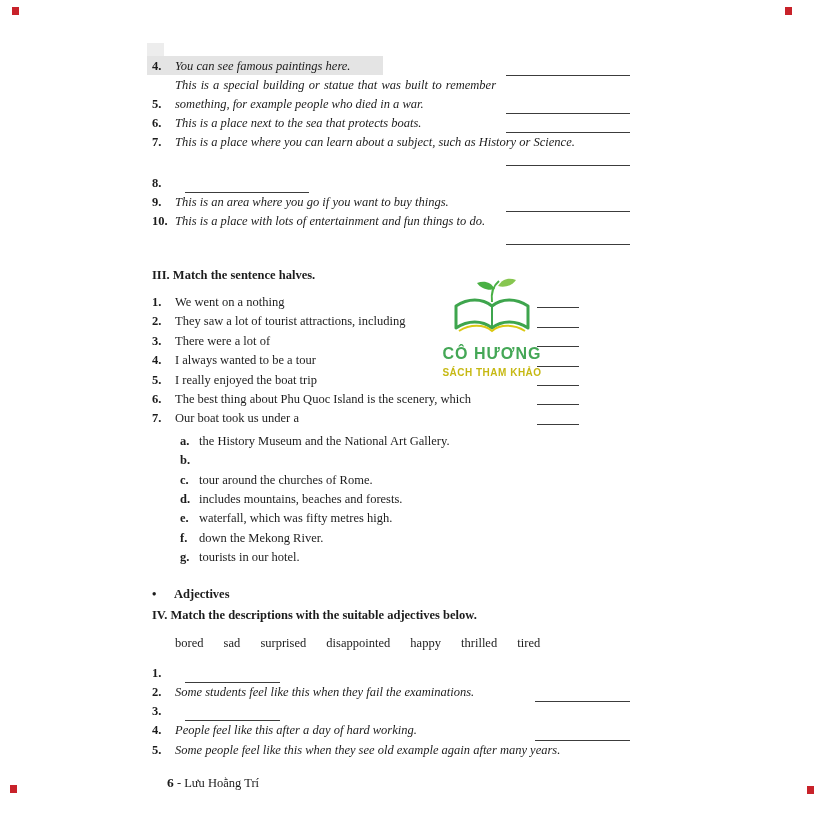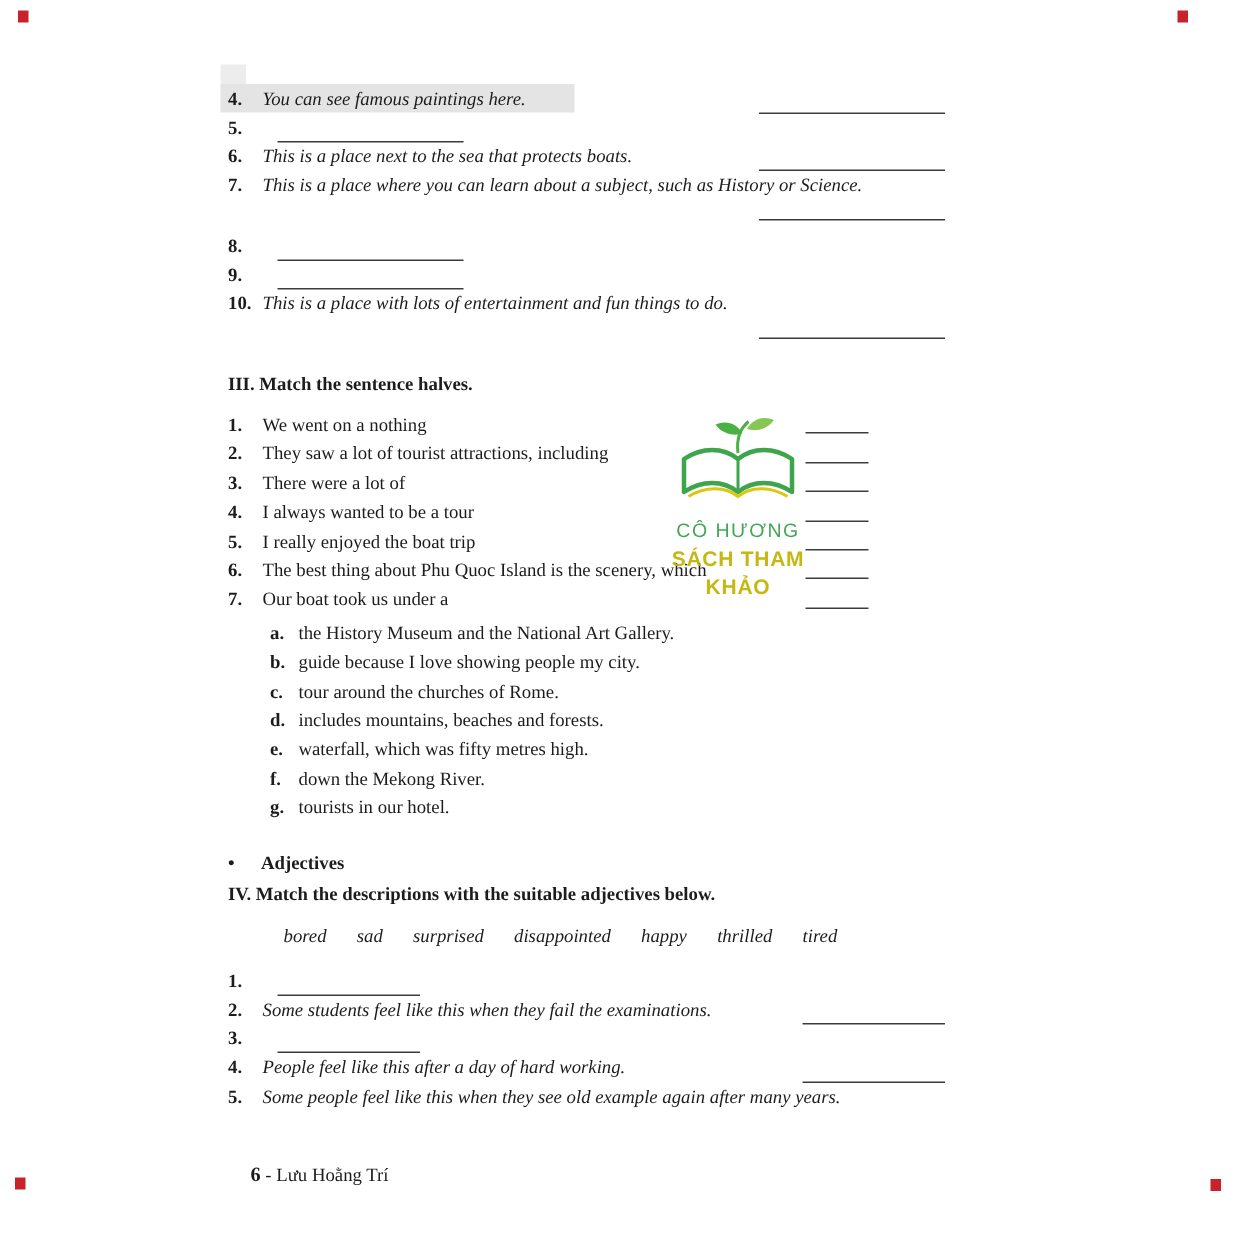--- a/index.html
+++ b/index.html
@@ -37,73 +37,75 @@
 
   .ans-list{margin-top:3px;margin-left:28px;}
   .arow{display:flex;line-height:19.4px;}
   .letter{flex:0 0 19px;font-weight:bold;}
 
   .adj-head{margin-top:17px;display:flex;}
   .bullet{flex:0 0 22px;font-weight:bold;}
   .adj-title{font-weight:bold;}
   .iv-title{font-weight:bold;margin-top:2px;}
 
-  .wordbank{font-style:italic;margin:9px 0 11px 37px;}
+  .wordbank{margin:9px 0 11px 23px;}
   .wordbank span{margin-right:17px;}
 
   .ex4-list{margin-top:2px;}
   .ex4-list .row{line-height:19.2px;}
   .blank-w{flex:0 0 95px;height:14px;border-bottom:1.2px solid #3c3c3c;margin-left:10px;}
 
   .footer{position:absolute;left:167px;top:773px;z-index:1;font-size:12.5px;}
   .footer .pg{font-weight:bold;font-size:13.5px;}
 
   .watermark{position:absolute;left:438px;top:276px;width:108px;text-align:center;z-index:2;opacity:0.92;pointer-events:none;}
-  .wm-line1{color:#35a048;font-weight:normal;font-size:13px;letter-spacing:1px;font-family:"Liberation Sans",sans-serif;}
-  .wm-line2{color:#c2b300;font-weight:bold;font-size:14px;letter-spacing:0.5px;font-family:"Liberation Sans",sans-serif;}
+  .wm-line1{color:#35a048;font-weight:bold;font-size:16px;letter-spacing:1px;font-family:"Liberation Sans",sans-serif;}
+  .wm-line2{color:#c2b300;font-weight:bold;font-size:10px;letter-spacing:0.5px;font-family:"Liberation Sans",sans-serif;}
 </style>
 </head>
 <body>
 
 <div class="shade shade1"></div>
 <div class="shade shade2"></div>
 <div class="corner tl"></div>
 <div class="corner tr"></div>
 <div class="corner bl"></div>
 <div class="corner br"></div>
 
 <div class="content">
 
   <div class="row">
     <span class="num">4.</span>
     <span class="txt">You can see famous paintings here.</span>
     <span class="blank"></span>
   </div>
   <div class="row">
     <span class="num">5.</span>
+    <span class="txt">This is a special building or statue that was built to remember something, for example people who died in a war.</span>
     <span class="blank"></span>
   </div>
   <div class="row">
     <span class="num">6.</span>
     <span class="txt">This is a place next to the sea that protects boats.</span>
     <span class="blank"></span>
   </div>
   <div class="row">
     <span class="num">7.</span>
     <span class="txt">This is a place where you can learn about a subject, such as History or Science.</span>
   </div>
   <div class="blank-row">
     <span class="blank"></span>
   </div>
   <div class="row gap8">
     <span class="num">8.</span>
     <span class="blank"></span>
   </div>
   <div class="row">
     <span class="num">9.</span>
+    <span class="txt">This is an area where you go if you want to buy things.</span>
     <span class="blank"></span>
   </div>
   <div class="row">
     <span class="num">10.</span>
     <span class="txt">This is a place with lots of entertainment and fun things to do.</span>
   </div>
   <div class="blank-row">
     <span class="blank"></span>
   </div>
 
@@ -147,21 +149,20 @@
     </div>
   </div>
 
   <div class="ans-list">
     <div class="arow">
       <span class="letter">a.</span>
       <span class="atxt">the History Museum and the National Art Gallery.</span>
     </div>
     <div class="arow">
       <span class="letter">b.</span>
-      <span class="atxt">guide because I love showing people my city.</span>
     </div>
     <div class="arow">
       <span class="letter">c.</span>
       <span class="atxt">tour around the churches of Rome.</span>
     </div>
     <div class="arow">
       <span class="letter">d.</span>
       <span class="atxt">includes mountains, beaches and forests.</span>
     </div>
     <div class="arow">

